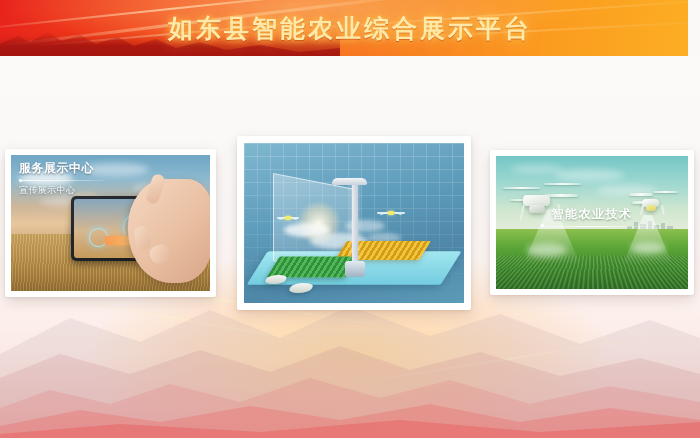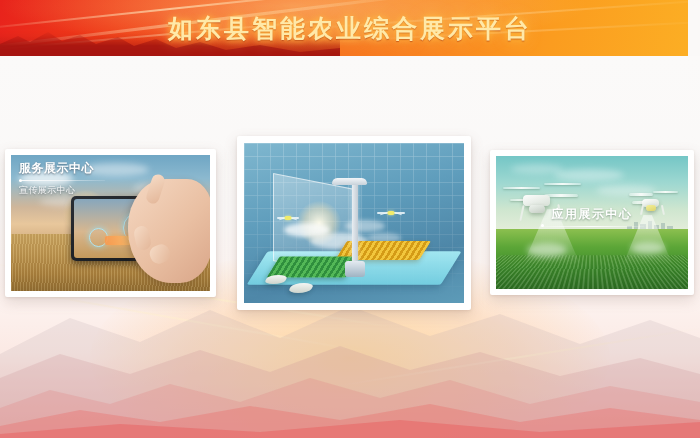--- a/index.html
+++ b/index.html
@@ -327,20 +327,20 @@
         <div class="dr-rot" style="left:0;top:16%;width:50%;"></div>
         <div class="dr-rot" style="right:0;top:8%;width:50%;"></div>
         <div class="dr-rot" style="left:8%;top:38%;width:44%;"></div>
         <div class="dr-body" style="left:28%;top:32%;width:34%;height:22%;"></div>
         <div class="dr-body" style="left:36%;top:50%;width:20%;height:16%;background:linear-gradient(160deg,#f3ef9a,#ddd46a);"></div>
         <div class="dr-leg" style="left:26%;top:50%;height:28%;transform:rotate(12deg);"></div>
         <div class="dr-leg" style="right:28%;top:48%;height:30%;transform:rotate(-12deg);"></div>
       </div>
 
       <div class="capt cap-r">
-        <div class="t1">应用展示中心</div>
+        <div class="t1">智能农业技术</div>
         <div class="rule"></div>
         <div class="dot"></div>
       </div>
     </div>
   </div>
 
 </div>
 
 </body></html>

